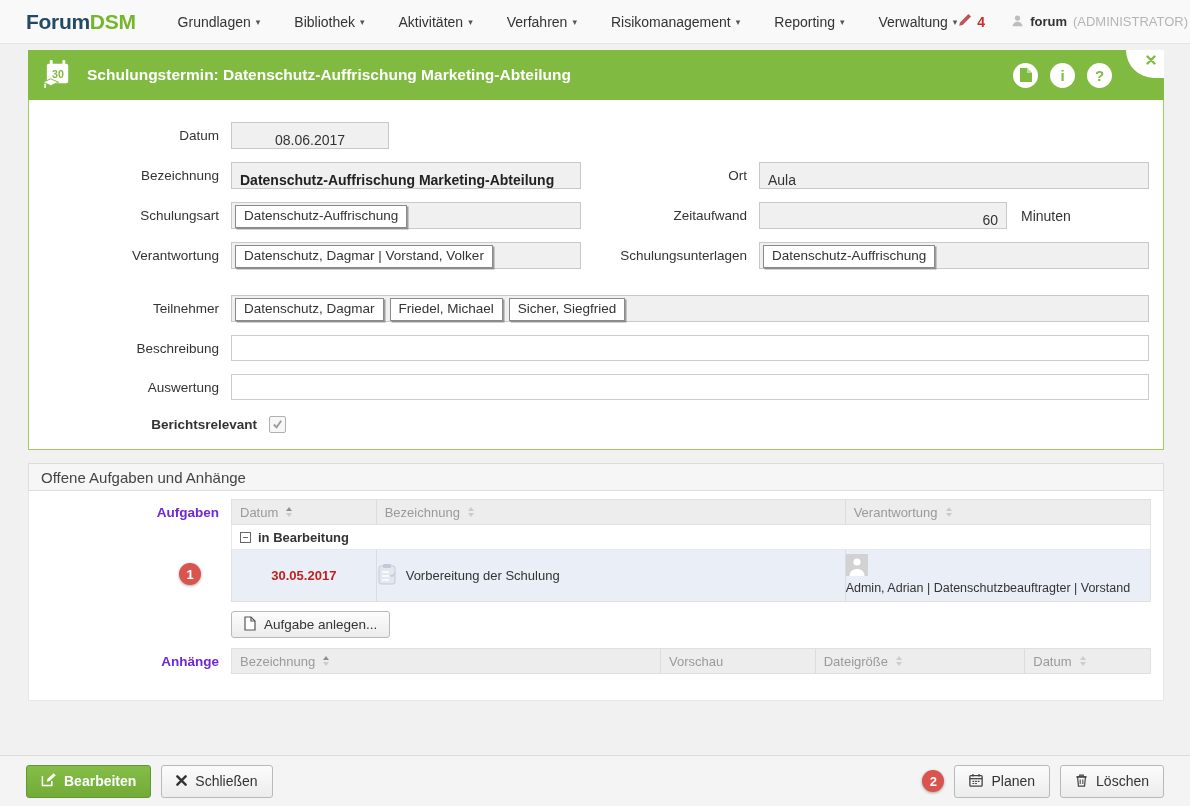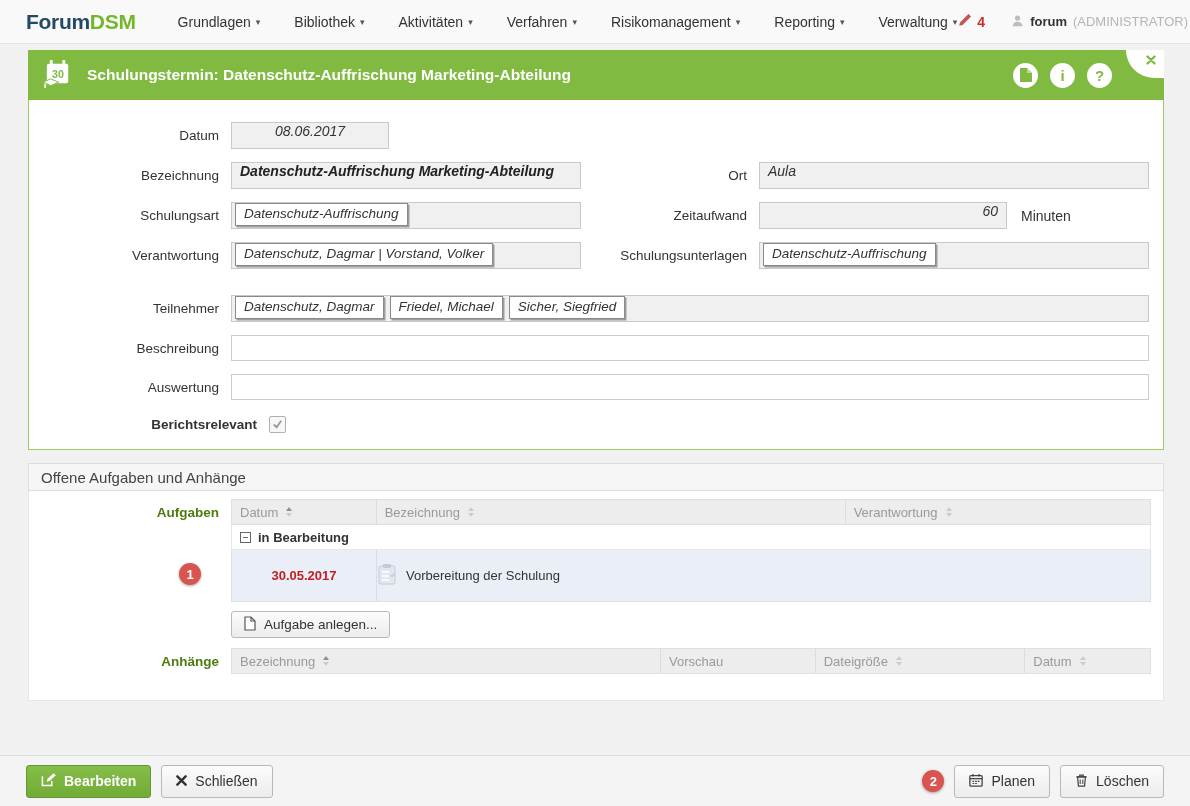--- a/index.html
+++ b/index.html
@@ -53,21 +53,21 @@
     background:#fff;border:1px solid #9fcc63;border-top:none;
     height:350px;box-sizing:border-box;padding-top:22px;overflow:hidden;
   }
   .form-row{display:flex;align-items:center;margin-bottom:13px;}
   .lbl{flex:0 0 202px;text-align:right;padding-right:12px;box-sizing:border-box;
        font-size:13.5px;color:#333;}
   .lbl-r{flex:0 0 178px;text-align:right;padding-right:12px;box-sizing:border-box;
        font-size:13.5px;color:#333;}
   .fld{
     background:#f0f0f0;border:1px solid #c9c9c9;height:27px;box-sizing:border-box;
-    display:flex;align-items:flex-start;padding:0 8px;font-size:14px;color:#333;font-style:italic;
+    display:flex;align-items:flex-end;padding:0 8px;font-size:14px;color:#333;
   }
   .fld-date{width:158px;justify-content:center;}
   .w350{width:350px;} .w390{width:390px;}
   .w248{width:248px;justify-content:flex-end;}
   .wfull{width:918px;}
   .fld-tags{padding:0 3px;gap:6px;}
   .fld-white{background:#fff;border:1px solid #ccc;height:26px;}
   .chip{
     background:#fff;border:1px solid #8a8a8a;box-shadow:1.5px 1.5px 0 rgba(90,90,90,.55);
     height:21px;line-height:20px;padding:0 8px;font-size:13.5px;color:#333;
@@ -85,21 +85,21 @@
     height:28px;line-height:28px;background:#f6f6f6;
     border:1px solid #ddd;padding-left:12px;box-sizing:border-box;
     font-size:15px;color:#444;
   }
   .section-content{
     background:#fff;border:1px solid #e7e7e7;border-top:none;height:210px;
     box-sizing:border-box;padding-top:8px;position:relative;
   }
   .trow{display:flex;}
   .tbl-lbl{flex:0 0 202px;text-align:right;padding:6px 12px 0 0;box-sizing:border-box;
-    font-size:13.5px;font-weight:bold;color:#4d7c0f;}
+    font-size:13.5px;font-weight:bold;color:#6d28d9;}
   .task-table{width:920px;font-size:13px;}
   .t-head{display:flex;background:#ededed;border:1px solid #e0e0e0;height:26px;
     box-sizing:border-box;color:#9a9a9a;}
   .th{display:flex;align-items:center;padding:0 8px;box-sizing:border-box;
     border-right:1px solid #dcdcdc;cursor:pointer;}
   .th:last-child{border-right:none;}
   .sort{display:inline-flex;flex-direction:column;margin-left:8px;gap:2px;}
   .tri-up{width:0;height:0;border-left:3.5px solid transparent;border-right:3.5px solid transparent;
     border-bottom:4px solid #cccccc;}
   .tri-down{width:0;height:0;border-left:3.5px solid transparent;border-right:3.5px solid transparent;
@@ -331,20 +331,28 @@
               <span>
                 <svg width="20" height="22" viewBox="0 0 20 22">
                   <rect x="2" y="3" width="16" height="18" rx="2" fill="#e3e7ee" stroke="#c3cad6"></rect>
                   <rect x="6" y="1" width="8" height="4" rx="1" fill="#c3cad6"></rect>
                   <path d="M5 9h7M5 13h7M5 17h7" stroke="#fff" stroke-width="1.5"></path>
                   <path d="M13.5 12l1.5 1.5 2.5-3" stroke="#c3cad6" stroke-width="1.3" fill="none"></path>
                 </svg>
               </span>
               <span>Vorbereitung der Schulung</span>
             </div>
+            <div class="td td-resp">
+              <svg class="avatar" viewBox="0 0 22 22">
+                  <rect width="22" height="22" fill="#d2d2d2"></rect>
+                  <circle cx="11" cy="8" r="3.6" fill="#fff"></circle>
+                  <path d="M3.5 22c0-4.4 3.4-7 7.5-7s7.5 2.6 7.5 7z" fill="#fff"></path>
+                </svg>
+              <div>Admin, Adrian | Datenschutzbeauftragter | Vorstand</div>
+            </div>
           </div>
         </div>
       </div>
 
       <button class="btn add-task-btn">
         <span>
           <svg width="12" height="15" viewBox="0 0 12 15">
               <path d="M1 1h6l4 4v9H1z" fill="#fff" stroke="#555" stroke-width="1.2"></path>
               <path d="M7 1v4h4" fill="none" stroke="#555" stroke-width="1.2"></path>
             </svg>

